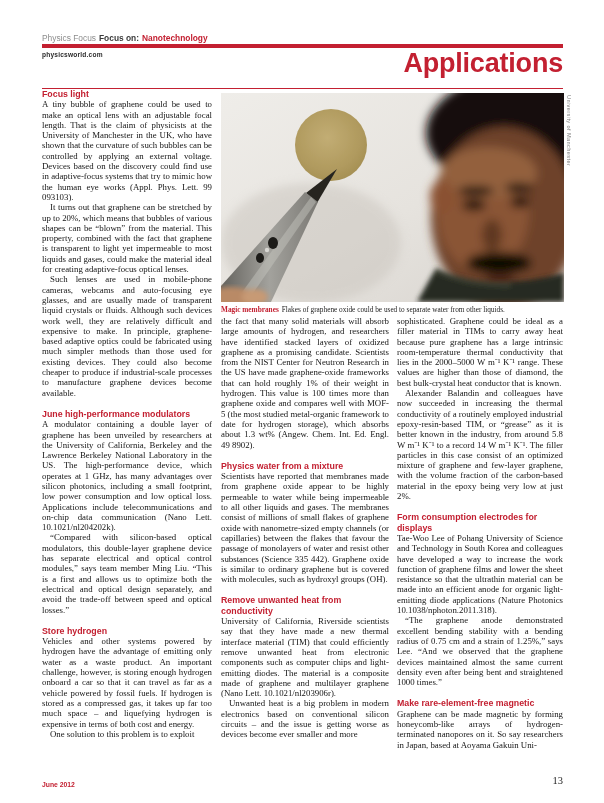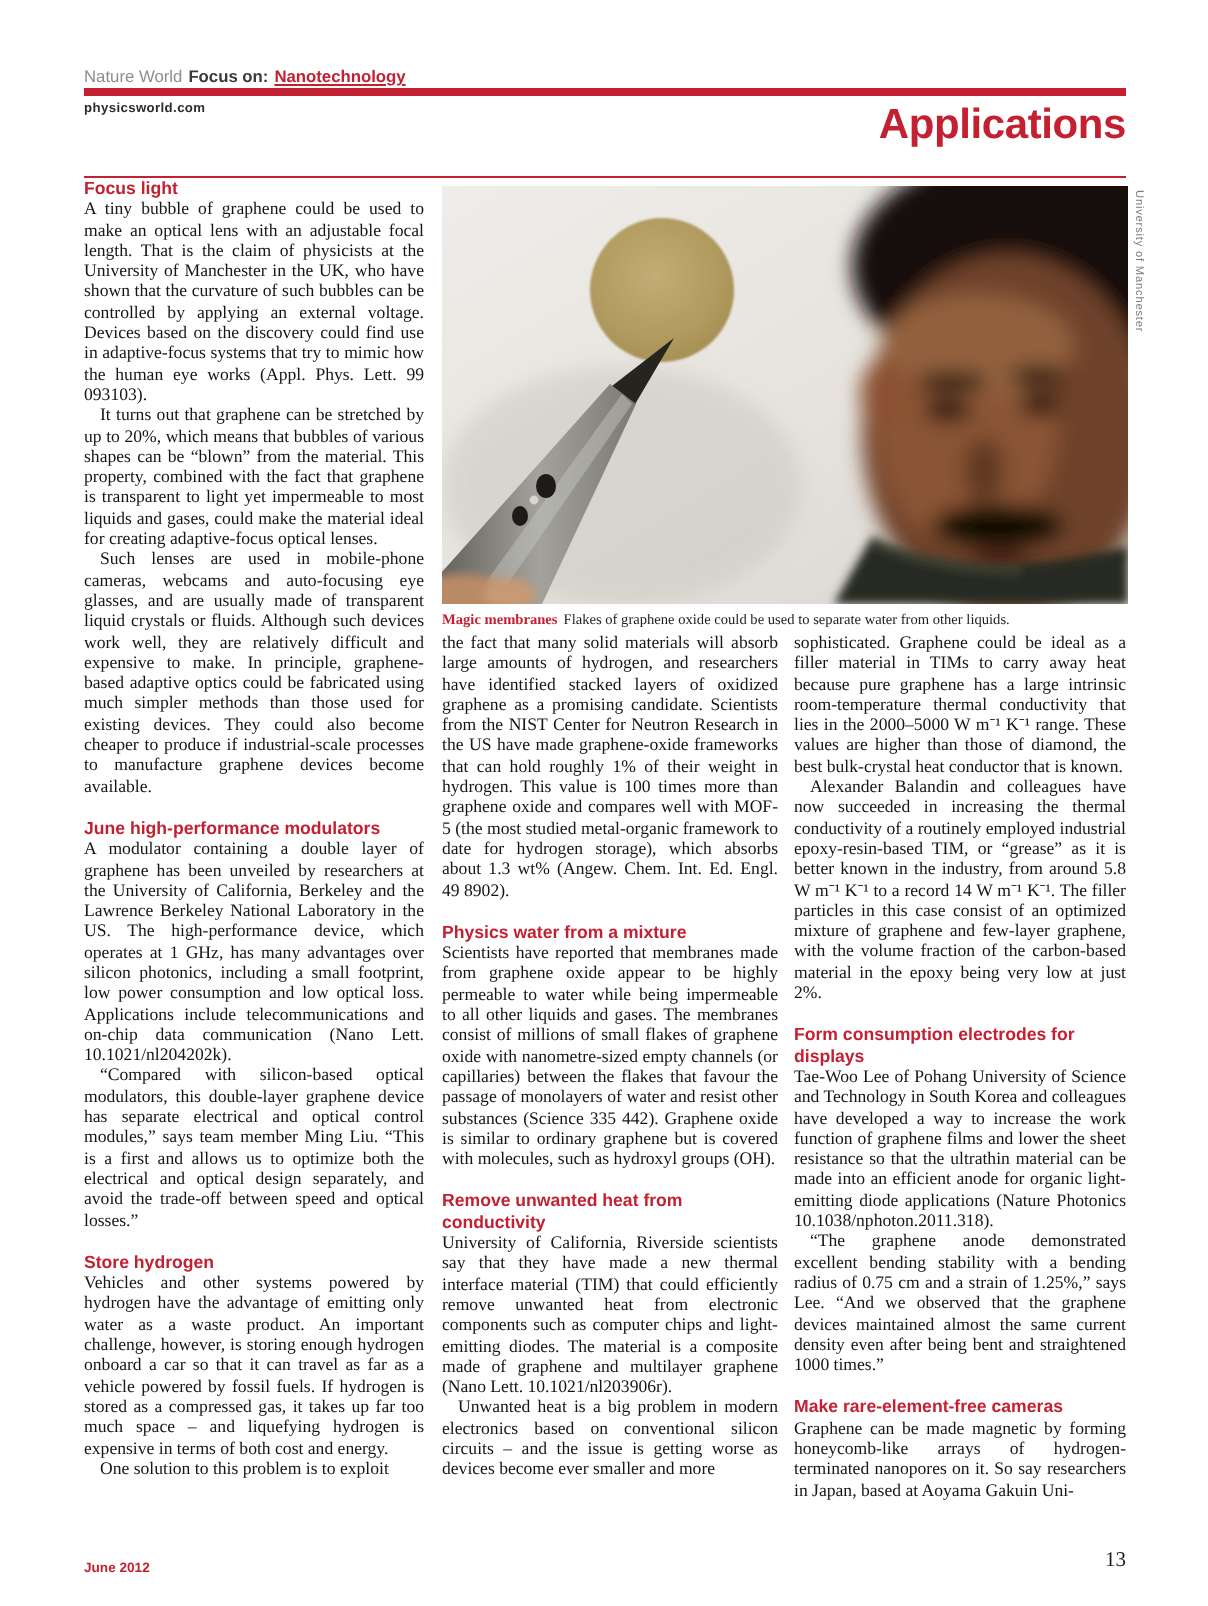--- a/index.html
+++ b/index.html
@@ -2,26 +2,26 @@
 <html lang="en"><head>
 <meta charset="utf-8">
 <style>
   html,body{margin:0;padding:0;background:#888;}
   .page{position:relative;width:604px;height:803px;background:#ffffff;overflow:hidden;
         font-family:"Liberation Serif", serif;color:#151515;}
   
   .strap{position:absolute;left:42px;top:33px;width:521px;
          font-family:"Liberation Sans", sans-serif;font-size:8.4px;line-height:10px;color:#8d8d8d;}
   .strap .b{font-weight:bold;color:#3a3a3a;margin-left:3px;}
-  .strap .r{color:#c32031;text-decoration:underline;}
+  .strap .r{color:#c32031;}
   .bar{position:absolute;left:42px;top:44px;width:521px;height:3.6px;background:#c32031;}
   .site{position:absolute;left:42px;top:51px;font-family:"Liberation Sans", sans-serif;
         font-weight:bold;font-size:6.6px;color:#2b2b2b;letter-spacing:.2px;}
   .apptitle{position:absolute;right:41px;top:52px;font-family:"Liberation Sans", sans-serif;
-        font-weight:bold;font-size:21px;line-height:22px;color:#c32031;letter-spacing:-.2px;}
+        font-weight:bold;font-size:27px;line-height:22px;color:#c32031;letter-spacing:-.2px;}
   .thinrule{position:absolute;left:42px;top:88px;width:521px;height:1.2px;background:#c32031;}
   
   .col{position:absolute;font-size:8.8px;line-height:10.3px;text-align:justify;overflow:hidden;}
   .col p{margin:0;}
   .col p.ind{text-indent:8px;}
   .hd{font-family:"Liberation Sans", sans-serif;font-weight:bold;color:#c32031;
       font-size:8.8px;line-height:10.3px;margin:11px 0 0 0;text-align:left;}
   .hd.first{margin-top:0;}
   #col1{left:42px;top:89px;width:170px;height:676px;}
   #col2{left:221px;top:316px;width:168px;height:450px;}
@@ -37,21 +37,21 @@
   .issue{position:absolute;left:42px;top:781px;font-family:"Liberation Sans", sans-serif;
          font-weight:bold;font-size:6.8px;color:#c32031;}
   .pageno{position:absolute;right:41px;top:775px;font-size:10.5px;color:#1d1d1d;text-align:right;}
 </style>
 </head>
 <body>
 
 <div class="page">
 
   <div class="strap">
-    <span>Nature World</span><span class="b">Focus on:</span><span class="b r">Nanotechnology</span>
+    <span>Physics Focus</span><span class="b">Focus on:</span><span class="b r">Nanotechnology</span>
   </div>
   <div class="bar"></div>
   <div class="site">physicsworld.com</div>
   <div class="apptitle">Applications</div>
   <div class="thinrule"></div>
 
   <div class="photo">
     <svg width="343" height="209" viewBox="0 0 343 209">
       <defs>
         <linearGradient id="wall" x1="0" y1="0" x2="1" y2="1">
@@ -145,20 +145,20 @@
     <p>University of California, Riverside scientists say that they have made a new thermal interface material (TIM) that could efficiently remove unwanted heat from electronic components such as computer chips and light-emitting diodes. The material is a composite made of graphene and multilayer graphene (Nano Lett. 10.1021/nl203906r).</p>
     <p class="ind">Unwanted heat is a big problem in modern electronics based on conventional silicon circuits – and the issue is getting worse as devices become ever smaller and more</p>
   </div>
 
   <div class="col" id="col3">
     <p>sophisticated. Graphene could be ideal as a filler material in TIMs to carry away heat because pure graphene has a large intrinsic room-temperature thermal conductivity that lies in the 2000–5000 W m⁻¹ K⁻¹ range. These values are higher than those of diamond, the best bulk-crystal heat conductor that is known.</p>
     <p class="ind">Alexander Balandin and colleagues have now succeeded in increasing the thermal conductivity of a routinely employed industrial epoxy-resin-based TIM, or “grease” as it is better known in the industry, from around 5.8 W m⁻¹ K⁻¹ to a record 14 W m⁻¹ K⁻¹. The filler particles in this case consist of an optimized mixture of graphene and few-layer graphene, with the volume fraction of the carbon-based material in the epoxy being very low at just 2%.</p>
     <h3 class="hd">Form consumption electrodes for displays</h3>
     <p>Tae-Woo Lee of Pohang University of Science and Technology in South Korea and colleagues have developed a way to increase the work function of graphene films and lower the sheet resistance so that the ultrathin material can be made into an efficient anode for organic light-emitting diode applications (Nature Photonics 10.1038/nphoton.2011.318).</p>
     <p class="ind">“The graphene anode demonstrated excellent bending stability with a bending radius of 0.75 cm and a strain of 1.25%,” says Lee. “And we observed that the graphene devices maintained almost the same current density even after being bent and straightened 1000 times.”</p>
-    <h3 class="hd">Make rare-element-free cameras</h3>
+    <h3 class="hd">Make rare-element-free magnetic</h3>
     <p>Graphene can be made magnetic by forming honeycomb-like arrays of hydrogen-terminated nanopores on it. So say researchers in Japan, based at Aoyama Gakuin Uni-</p>
   </div>
 
   <div class="issue">June 2012</div>
   <div class="pageno">13</div>
 
 </div>
 
 </body></html>

